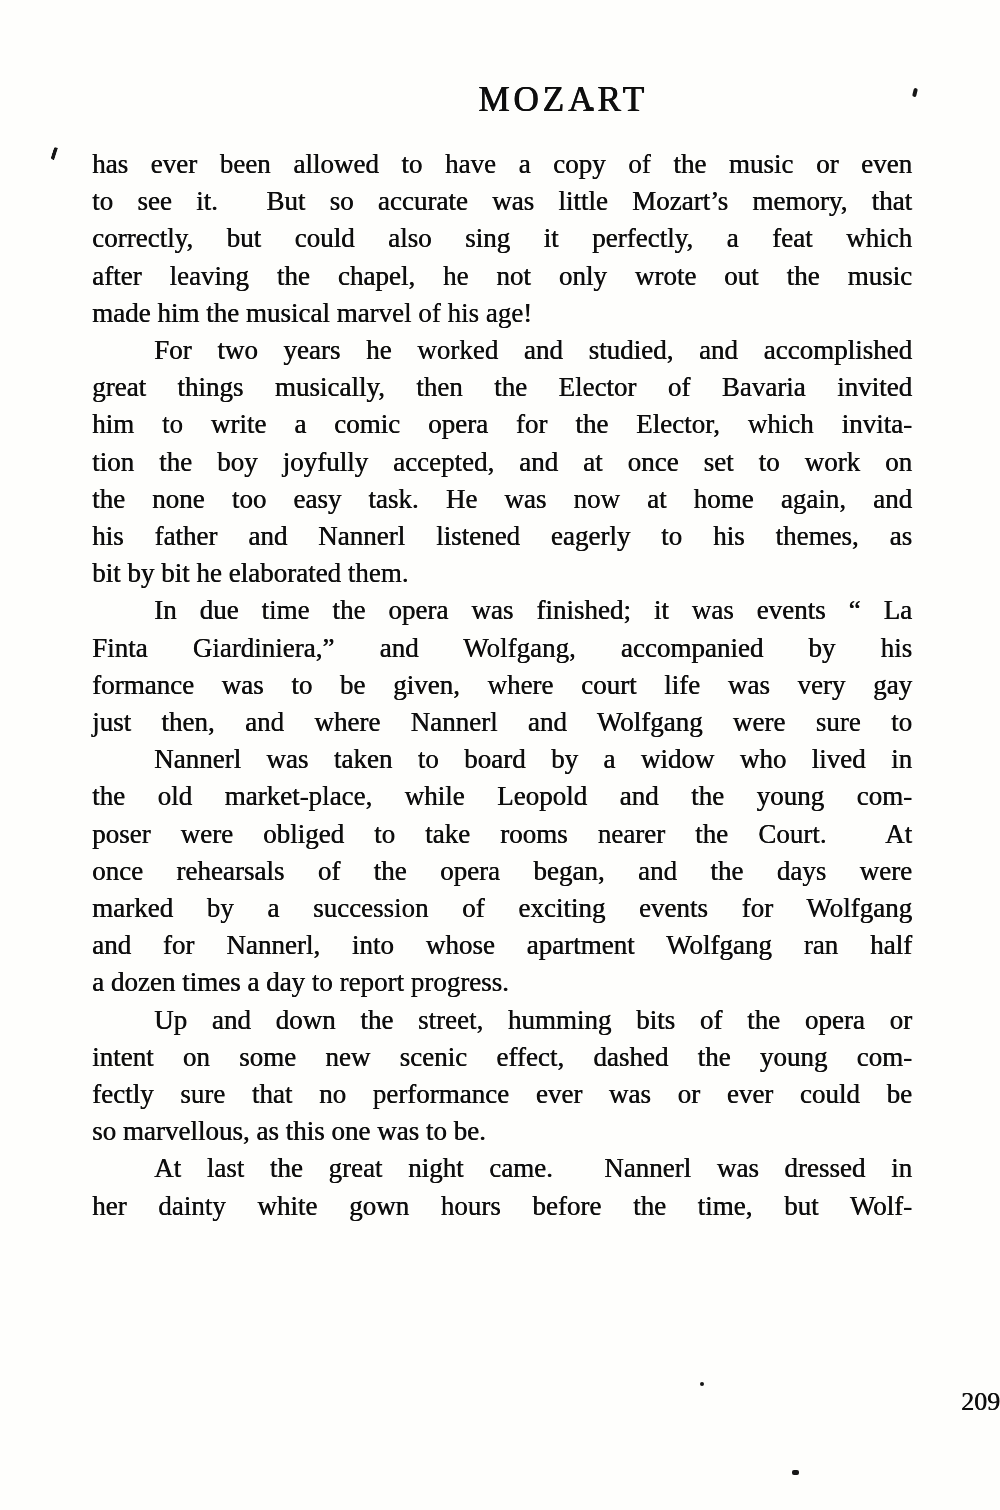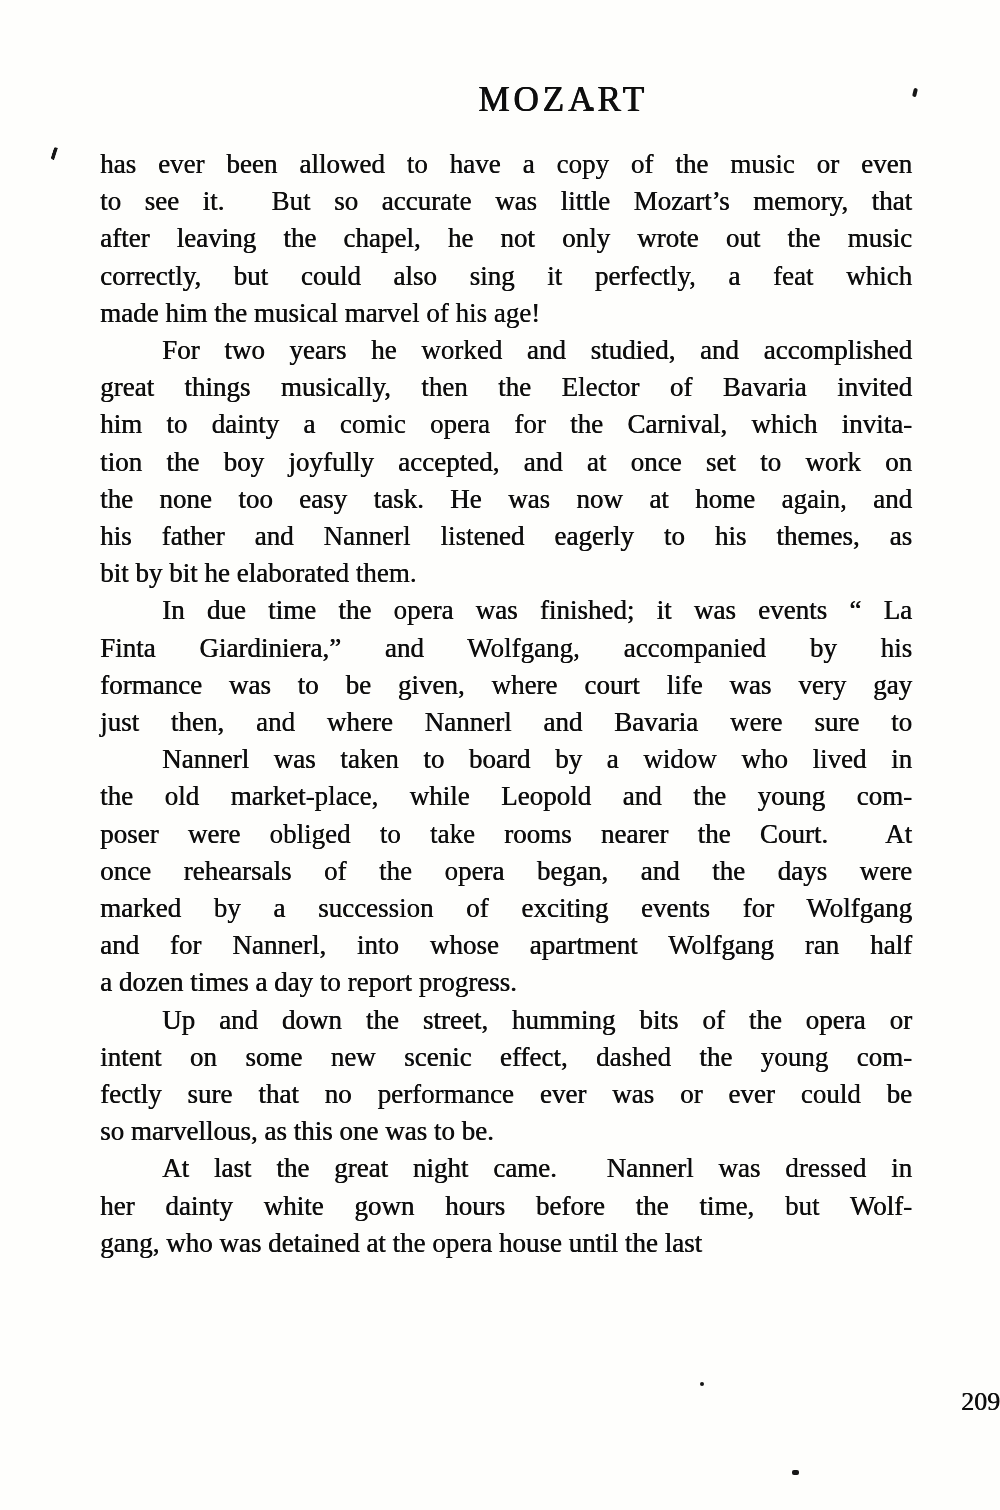--- a/index.html
+++ b/index.html
@@ -37,21 +37,20 @@
     width: 820px;
     font-size: 27px;
     line-height: 37.2px;
     text-shadow: 0.45px 0 0 currentColor;
   }
   .paragraph { margin: 0; }
   .line {
     text-align: justify;
     text-align-last: justify;
     white-space: normal;
-    margin-left: 8px;
   }
   .line.last {
     text-align-last: left;
   }
   .line.first-indent {
     text-indent: 62px;
   }
   .page-number {
     position: absolute;
     top: 1387px;
@@ -103,58 +102,57 @@
   <span class="speck tick-left"></span>
   <span class="speck apostrophe-tr"></span>
   <span class="speck dot-after-title"></span>
 
   <h1 class="title">MOZART</h1>
 
   <div class="body-text" id="body-text">
       <div class="paragraph">
         <div class="line">has ever been allowed to have a copy of the music or even</div>
         <div class="line">to see it.&nbsp; But so accurate was little Mozart’s memory, that</div>
+        <div class="line">correctly, but could also sing it perfectly, a feat which</div>
         <div class="line">after leaving the chapel, he not only wrote out the music</div>
-        <div class="line">correctly, but could also sing it perfectly, a feat which</div>
         <div class="line last">made him the musical marvel of his age!</div>
       </div>
       <div class="paragraph">
         <div class="line first-indent">For two years he worked and studied, and accomplished</div>
         <div class="line">great things musically, then the Elector of Bavaria invited</div>
-        <div class="line">him to dainty a comic opera for the Carnival, which invita-</div>
+        <div class="line">him to write a comic opera for the Elector, which invita-</div>
         <div class="line">tion the boy joyfully accepted, and at once set to work on</div>
         <div class="line">the none too easy task. He was now at home again, and</div>
         <div class="line">his father and Nannerl listened eagerly to his themes, as</div>
         <div class="line last">bit by bit he elaborated them.</div>
       </div>
       <div class="paragraph">
         <div class="line first-indent">In due time the opera was finished; it was events “ La</div>
         <div class="line">Finta Giardiniera,” and Wolfgang, accompanied by his</div>
         <div class="line">formance was to be given, where court life was very gay</div>
-        <div class="line">just then, and where Nannerl and Bavaria were sure to</div>
+        <div class="line">just then, and where Nannerl and Wolfgang were sure to</div>
       </div>
       <div class="paragraph">
         <div class="line first-indent">Nannerl was taken to board by a widow who lived in</div>
         <div class="line">the old market-place, while Leopold and the young com-</div>
         <div class="line">poser were obliged to take rooms nearer the Court.&nbsp; At</div>
         <div class="line">once rehearsals of the opera began, and the days were</div>
         <div class="line">marked by a succession of exciting events for Wolfgang</div>
         <div class="line">and for Nannerl, into whose apartment Wolfgang ran half</div>
         <div class="line last">a dozen times a day to report progress.</div>
       </div>
       <div class="paragraph">
         <div class="line first-indent">Up and down the street, humming bits of the opera or</div>
         <div class="line">intent on some new scenic effect, dashed the young com-</div>
         <div class="line">fectly sure that no performance ever was or ever could be</div>
         <div class="line last">so marvellous, as this one was to be.</div>
       </div>
       <div class="paragraph">
         <div class="line first-indent">At last the great night came.&nbsp; Nannerl was dressed in</div>
         <div class="line">her dainty white gown hours before the time, but Wolf-</div>
-        <div class="line last">gang, who was detained at the opera house until the last</div>
       </div>
     </div>
 
   <div class="page-number">209</div>
 
   <span class="speck dot-above-pageno"></span>
   <span class="speck dot-bottom-right"></span>
 </div>
 
 </body></html>

